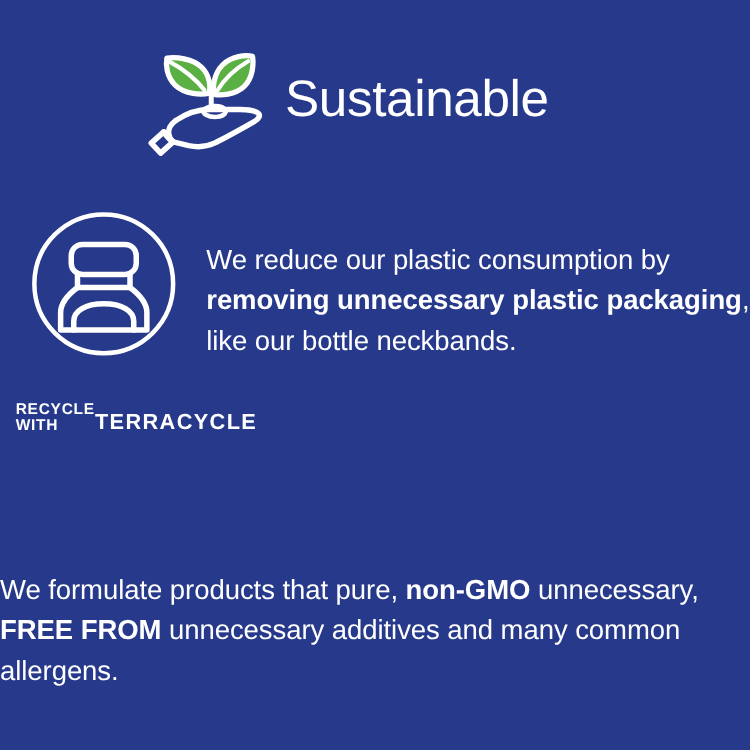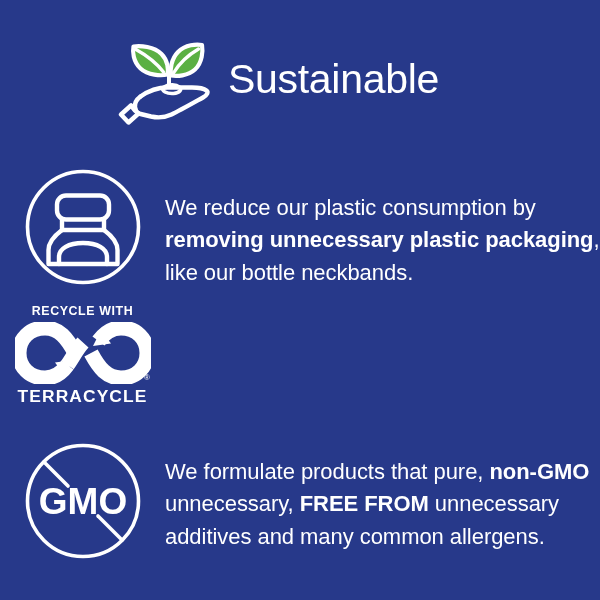--- a/index.html
+++ b/index.html
@@ -84,21 +84,21 @@
   #row-terracycle { top: 305px; }
   #row-gmo { top: 442px; }
 
   #row-plastic .row-text { padding-top: 24px; }
   #row-terracycle .row-text { padding-top: 17px; }
   #row-gmo .row-text { padding-top: 14px; }
 
   
   .tc-badge {
     display: flex;
-    flex-direction: column;
+    flex-direction: row;
     align-items: center;
     justify-content: space-between;
     width: 140px;
   }
   .tc-top {
     color: #ffffff;
     font-size: 12.4px;
     font-weight: bold;
     letter-spacing: 0.6px;
     line-height: 1;
@@ -188,27 +188,18 @@
 
           <path d="M52.5 43 C 58 35 62 27 68 20.5" fill="none" stroke="#ffffff" stroke-width="15" stroke-linecap="butt"></path>
           <text x="129" y="58" font-size="8" fill="#ffffff" font-family="Liberation Sans, sans-serif">®</text>
         </svg>
         <div class="tc-bottom">TERRACYCLE</div>
       </div>
     </div>
   </div>
 
   <div class="row" id="row-gmo">
-    <div class="row-icon">
-      <svg width="118" height="118" viewBox="0 0 118 118">
-        <circle cx="59" cy="59" r="55.5" fill="none" stroke="#ffffff" stroke-width="3.6"></circle>
-
-        <line x1="20" y1="20" x2="44" y2="44" stroke="#ffffff" stroke-width="3.6" stroke-linecap="round"></line>
-        <line x1="74" y1="74" x2="98" y2="98" stroke="#ffffff" stroke-width="3.6" stroke-linecap="round"></line>
-        <text x="59" y="72" text-anchor="middle" fill="#ffffff" font-family="Liberation Sans, sans-serif" font-size="37" font-weight="bold">GMO</text>
-      </svg>
-    </div>
     <div class="row-text">
       <span>We formulate products that pure, </span><b>non-GMO</b><span> unnecessary, </span><b>FREE FROM</b><span> unnecessary additives and many common allergens.</span>
     </div>
   </div>
 
 </div>
 
 </body></html>

